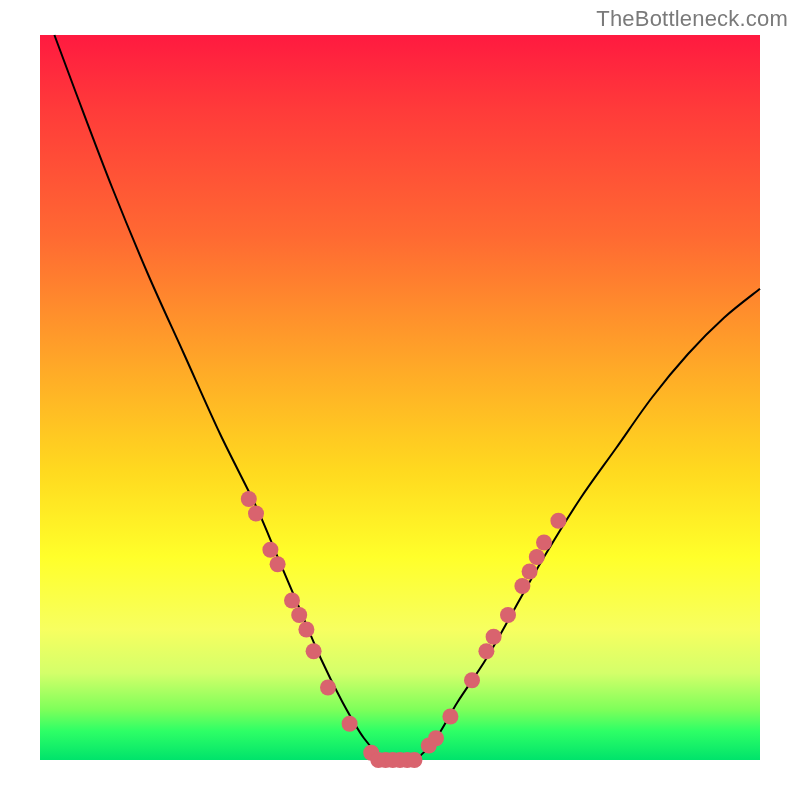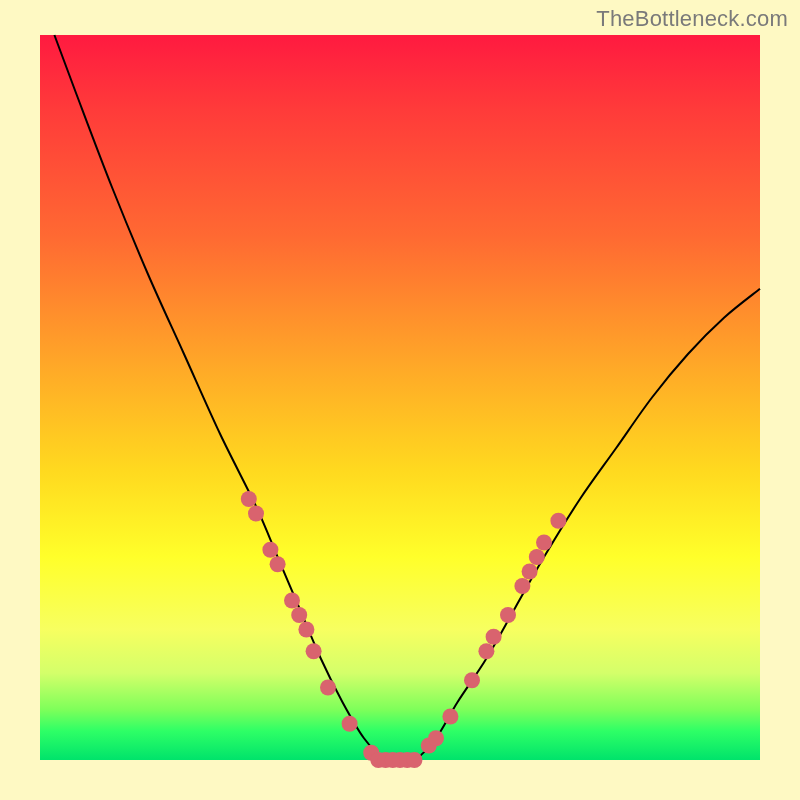--- a/index.html
+++ b/index.html
@@ -8,21 +8,21 @@
     width: 800px;
     height: 800px;
     background: #000;
     overflow: hidden;
     font-family: Arial, Helvetica, sans-serif;
   }
   .frame {
     position: relative;
     width: 800px;
     height: 800px;
-    background: #fef9c3;
+    background: #ffffff;
   }
   .watermark {
     position: absolute;
     top: 6px;
     right: 12px;
     color: #7a7a7a;
     font-size: 22px;
     font-weight: 500;
     letter-spacing: 0.2px;
     z-index: 5;

